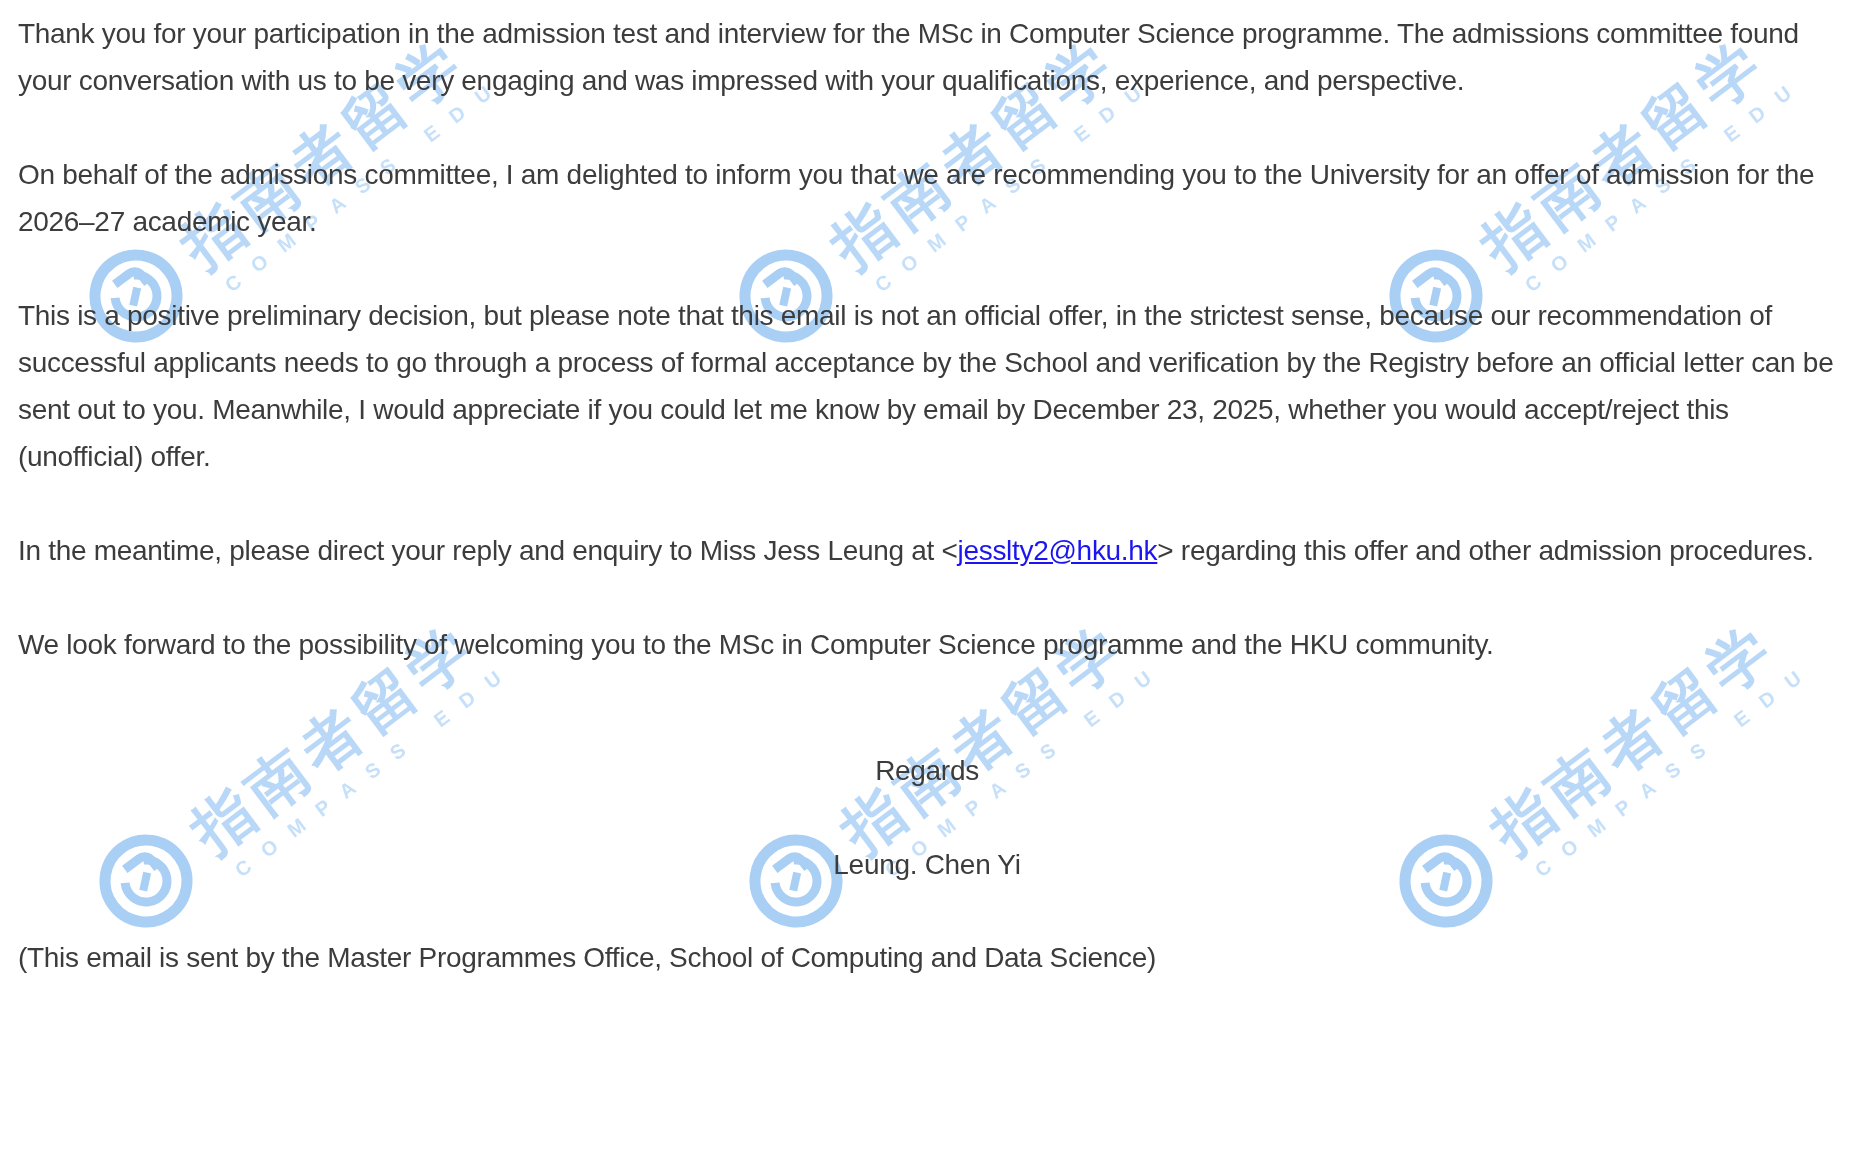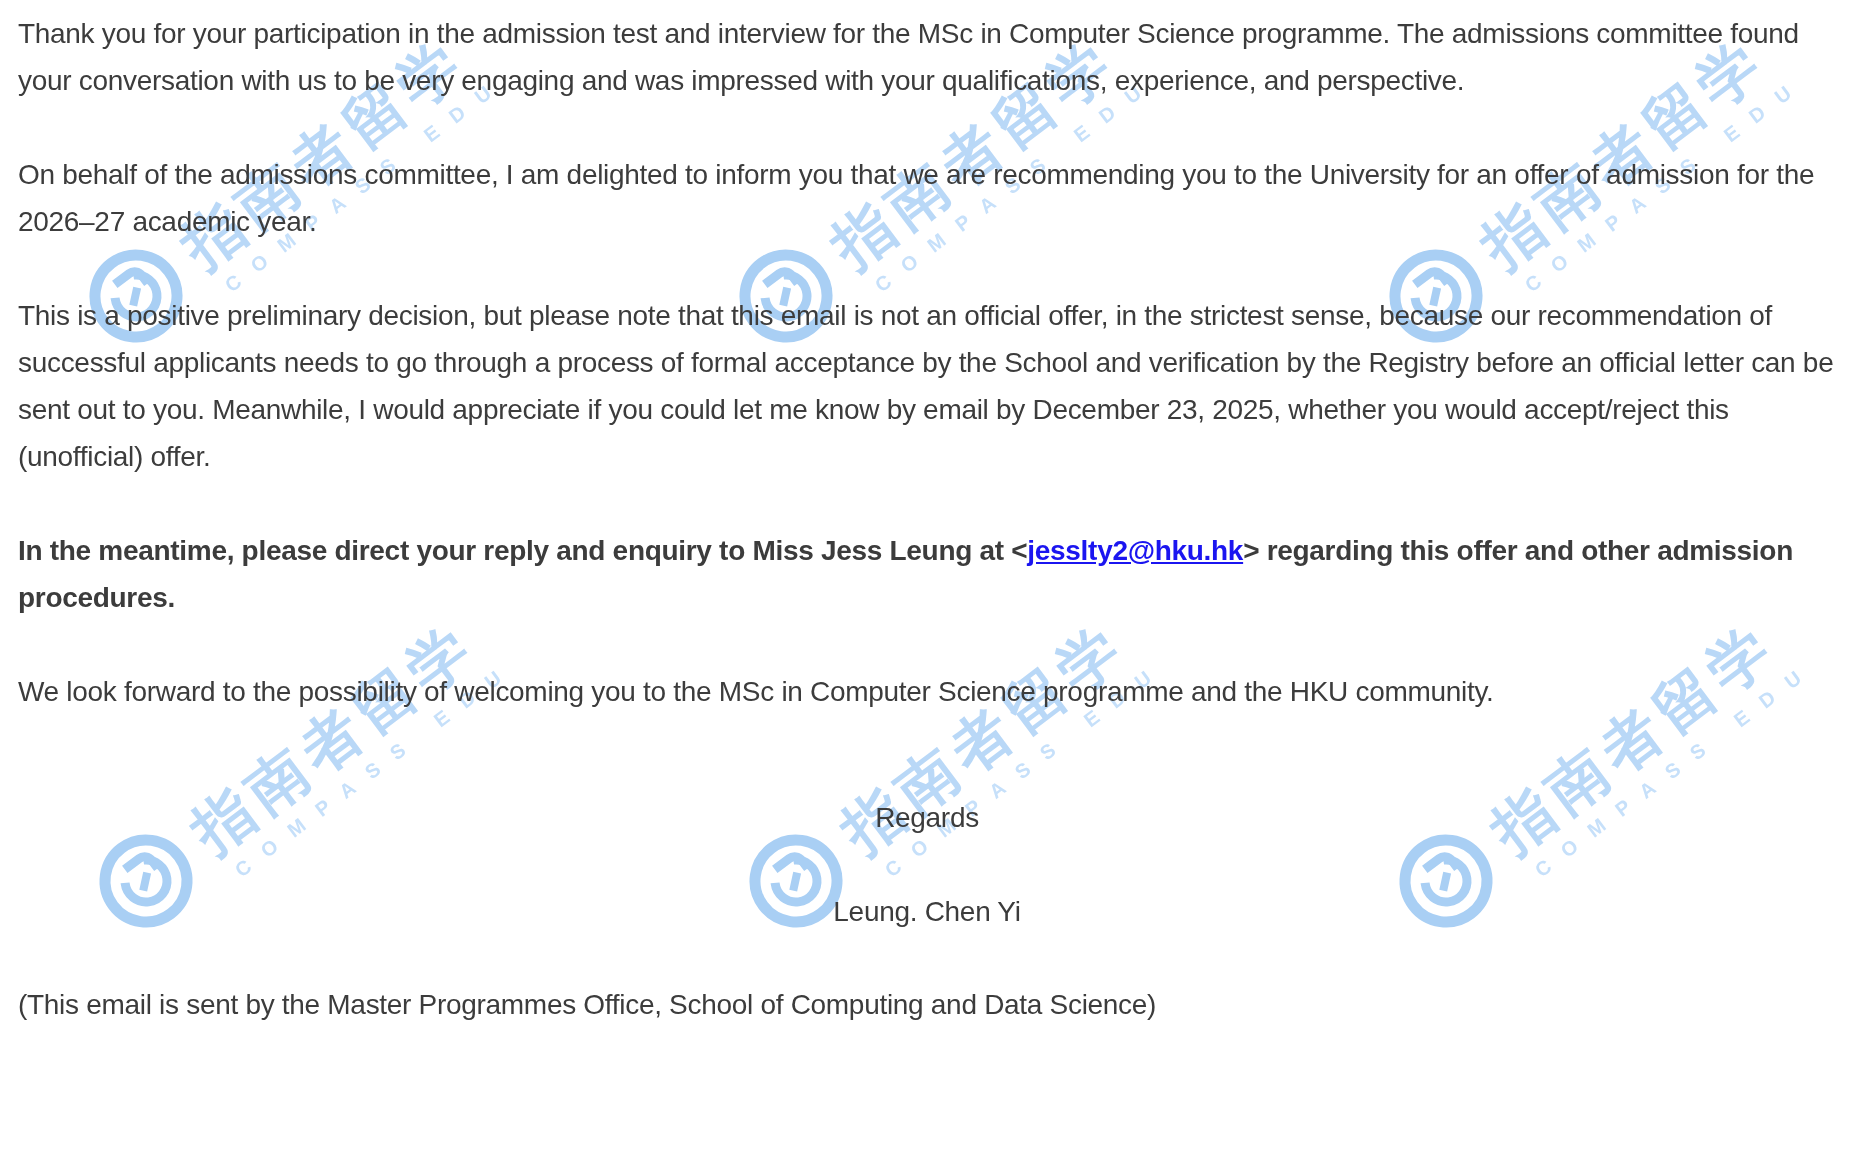--- a/index.html
+++ b/index.html
@@ -45,21 +45,21 @@
   
   .content{
     position:relative;z-index:1;
     padding:10px 18px 0 18px;
     font-size:28px;line-height:47px;
     letter-spacing:-0.3px;
     color:var(--text-color);
   }
   .content p{margin:47px 0 0 0;}
   .content p.first{margin-top:0;}
-  #para4{font-weight:bold;}
+  #para4{}
   .signature{margin-top:79px;text-align:center;}
   .sig-line{margin:0;}
   #footer-note{margin-top:46px;}
   a.email-link{color:var(--link-color);text-decoration:underline;cursor:pointer;}
 </style>
 </head>
 <body>
 
 <div class="wm-layer">
   <div class="wm r1c1">

